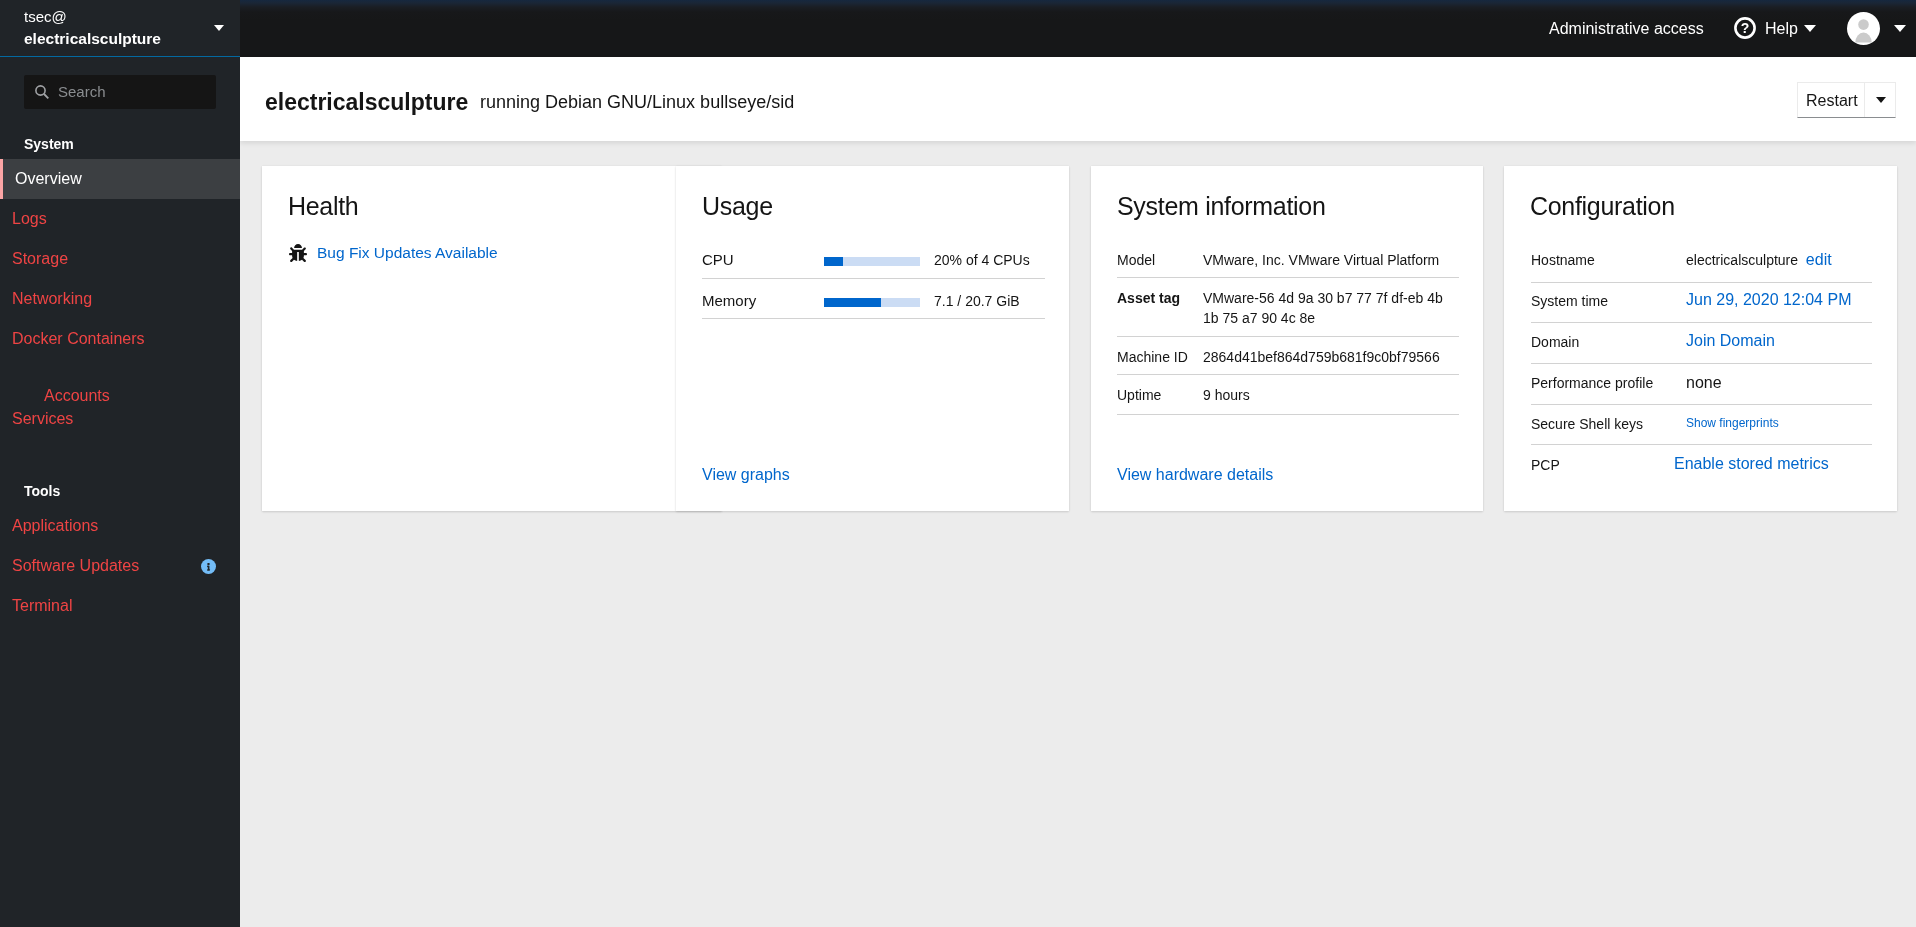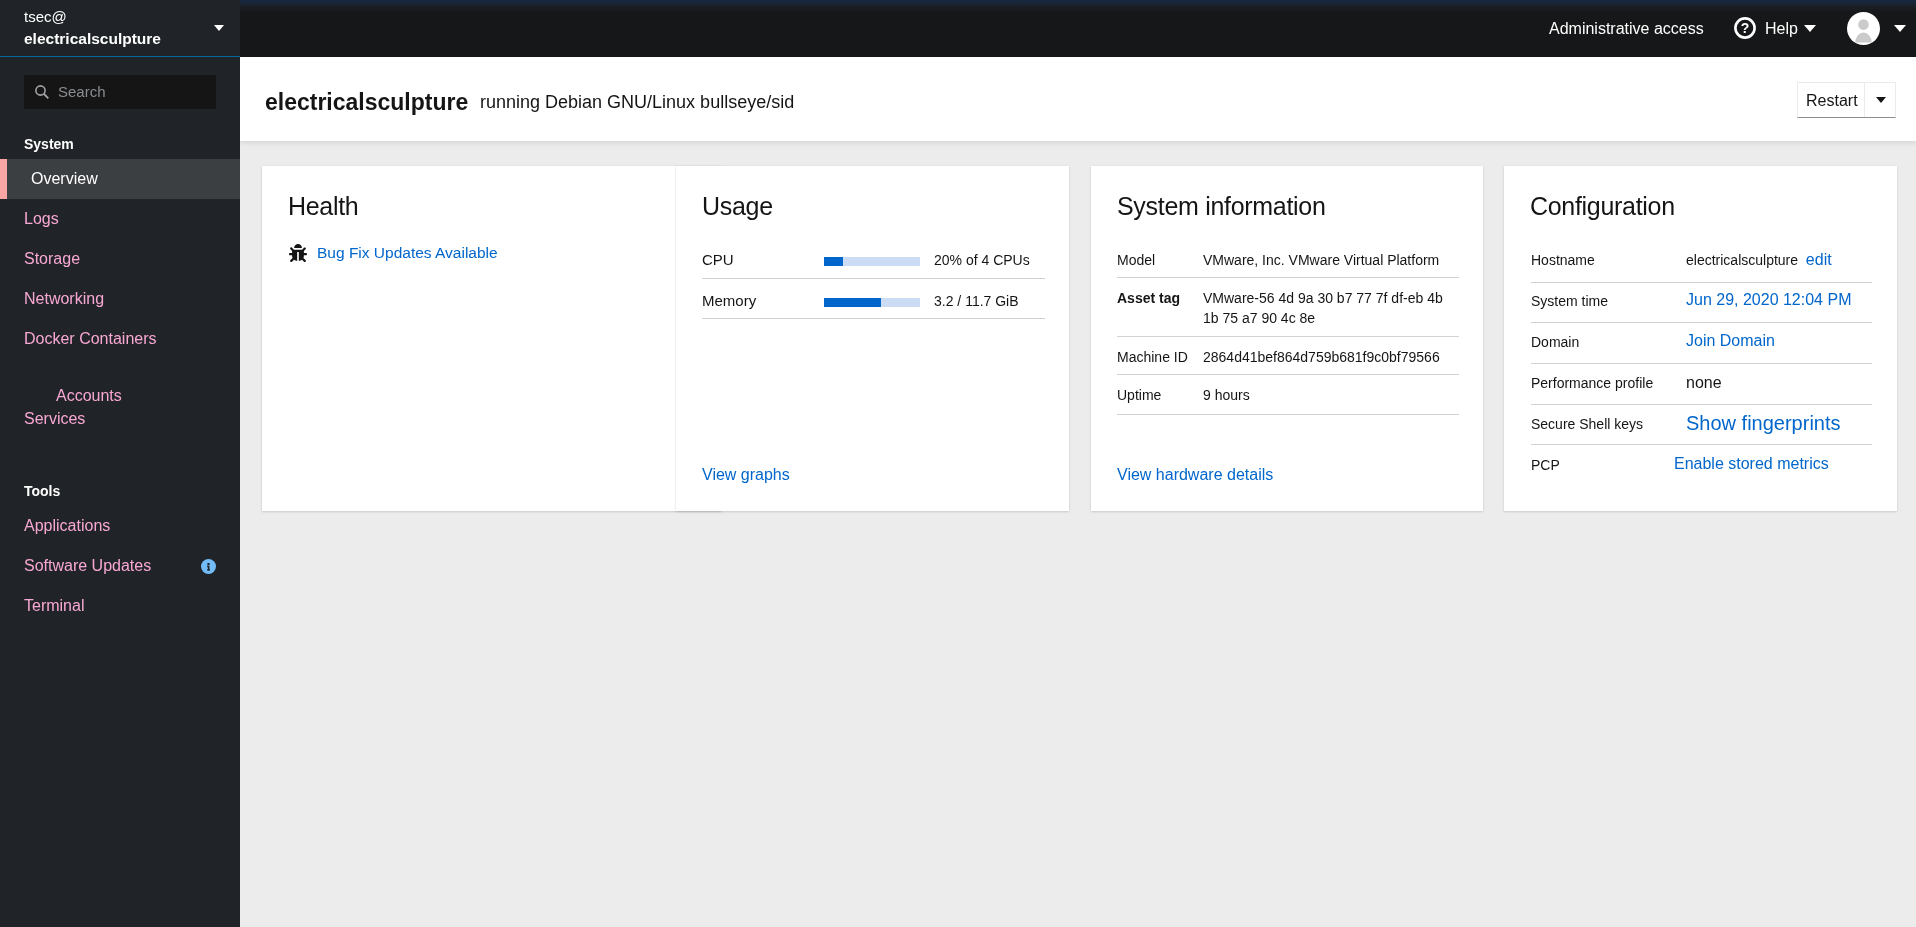--- a/index.html
+++ b/index.html
@@ -10,22 +10,22 @@
   #sidebar { position:absolute; left:0; top:0; width:240px; height:927px; background:#202428; z-index:5; }
   #sb-head { position:absolute; left:0; top:0; width:240px; height:57px; border-bottom:1px solid #0369a1; }
   #sb-host { position:absolute; left:24px; top:6px; color:#fff; font-size:15px; line-height:22px; }
   #sb-host b { font-size:15.5px; }
   .caret { display:inline-block; width:0; height:0; border-left:5px solid transparent; border-right:5px solid transparent; border-top:6px solid #fff; }
   #sb-caret { position:absolute; left:214px; top:25px; }
   #sb-search { position:absolute; left:24px; top:75px; width:192px; height:34px; background:#151515; border-radius:2px; }
   #sb-search svg { position:absolute; left:10px; top:9px; }
   #sb-search span { position:absolute; left:34px; top:8px; font-size:15px; color:#8a8d90; }
   .navlabel { position:absolute; left:24px; color:#fff; font-size:14px; font-weight:bold; line-height:14px; }
-  .navitem { position:absolute; left:0; width:240px; height:40px; line-height:40px; padding-left:24px; color:#f9a8d4; font-size:16px; }
-  .navitem.cur { background:#3c3f42; color:#fff; border-left:7px solid #fca5a5; }
+  .navitem { position:absolute; left:0; width:240px; height:40px; line-height:40px; padding-left:12px; color:#ef4444; font-size:16px; }
+  .navitem.cur { background:#3c3f42; color:#fff; border-left:3px solid #fca5a5; }
 
   
   #masthead { position:absolute; left:240px; top:0; width:1676px; height:57px;
     background:linear-gradient(180deg,#16283f 0px,#1a2636 3px,#1a1e24 7px,#17181a 12px,#161718 20px,#161718 100%); }
   #masthead .mh { position:absolute; color:#fff; font-size:16px; top:20px; }
   .wcaret { display:inline-block; width:0; height:0; border-left:6px solid transparent; border-right:6px solid transparent; border-top:7px solid #fff; }
 
   
   #pagehead { position:absolute; left:240px; top:57px; width:1676px; height:84px; background:#fff; box-shadow:0 2px 5px rgba(3,3,3,0.10); }
   #pagehead h1 { position:absolute; left:25px; top:31px; font-size:23px; font-weight:bold; color:#151515; line-height:28px; }
@@ -117,21 +117,21 @@
   <span class="row" style="left:26px;top:84px;font-size:15px;">CPU</span>
   <div class="abs" style="left:148px;top:91px;width:96px;height:9px;background:#cbdcf4;">
       <div style="width:19px;height:9px;background:#0066cc;"></div>
     </div>
   <span class="row" style="left:258px;top:84px;">20% of 4 CPUs</span>
   <div class="hr" style="left:26px;top:112px;width:343px;"></div>
   <span class="row" style="left:26px;top:125px;font-size:15px;">Memory</span>
   <div class="abs" style="left:148px;top:132px;width:96px;height:9px;background:#cbdcf4;">
       <div style="width:57px;height:9px;background:#0066cc;"></div>
     </div>
-  <span class="row" style="left:258px;top:125px;">3.2 / 11.7 GiB</span>
+  <span class="row" style="left:258px;top:125px;">7.1 / 20.7 GiB</span>
   <div class="hr" style="left:26px;top:152px;width:343px;"></div>
   <span class="row lk" style="left:26px;top:299px;font-size:16px;">View graphs</span>
 </div>
 
 <div class="card" style="left:1091px;width:392px;">
   <h2>System information</h2>
   <span class="row" style="left:26px;top:84px;">Model</span>
   <span class="row" style="left:112px;top:84px;">VMware, Inc. VMware Virtual Platform</span>
   <div class="hr" style="left:26px;top:111px;width:342px;"></div>
   <span class="row" style="left:26px;top:122px;font-weight:bold;">Asset tag</span>
@@ -154,17 +154,17 @@
   <span class="row" style="left:27px;top:125px;">System time</span>
   <span class="row lk" style="left:182px;top:124px;font-size:16px;">Jun 29, 2020 12:04 PM</span>
   <div class="hr" style="left:27px;top:156px;width:341px;"></div>
   <span class="row" style="left:27px;top:166px;">Domain</span>
   <span class="row lk" style="left:182px;top:165px;font-size:16px;">Join Domain</span>
   <div class="hr" style="left:27px;top:197px;width:341px;"></div>
   <span class="row" style="left:27px;top:207px;">Performance profile</span>
   <span class="row" style="left:182px;top:207px;font-size:16px;">none</span>
   <div class="hr" style="left:27px;top:238px;width:341px;"></div>
   <span class="row" style="left:27px;top:248px;">Secure Shell keys</span>
-  <span class="row lk" style="left:182px;top:247px;font-size:20px;">Show fingerprints</span>
+  <span class="row lk" style="left:182px;top:247px;font-size:12px;">Show fingerprints</span>
   <div class="hr" style="left:27px;top:278px;width:341px;"></div>
   <span class="row" style="left:27px;top:289px;">PCP</span>
   <span class="row lk" style="left:170px;top:288px;font-size:16px;">Enable stored metrics</span>
 </div>
 
 </body></html>

